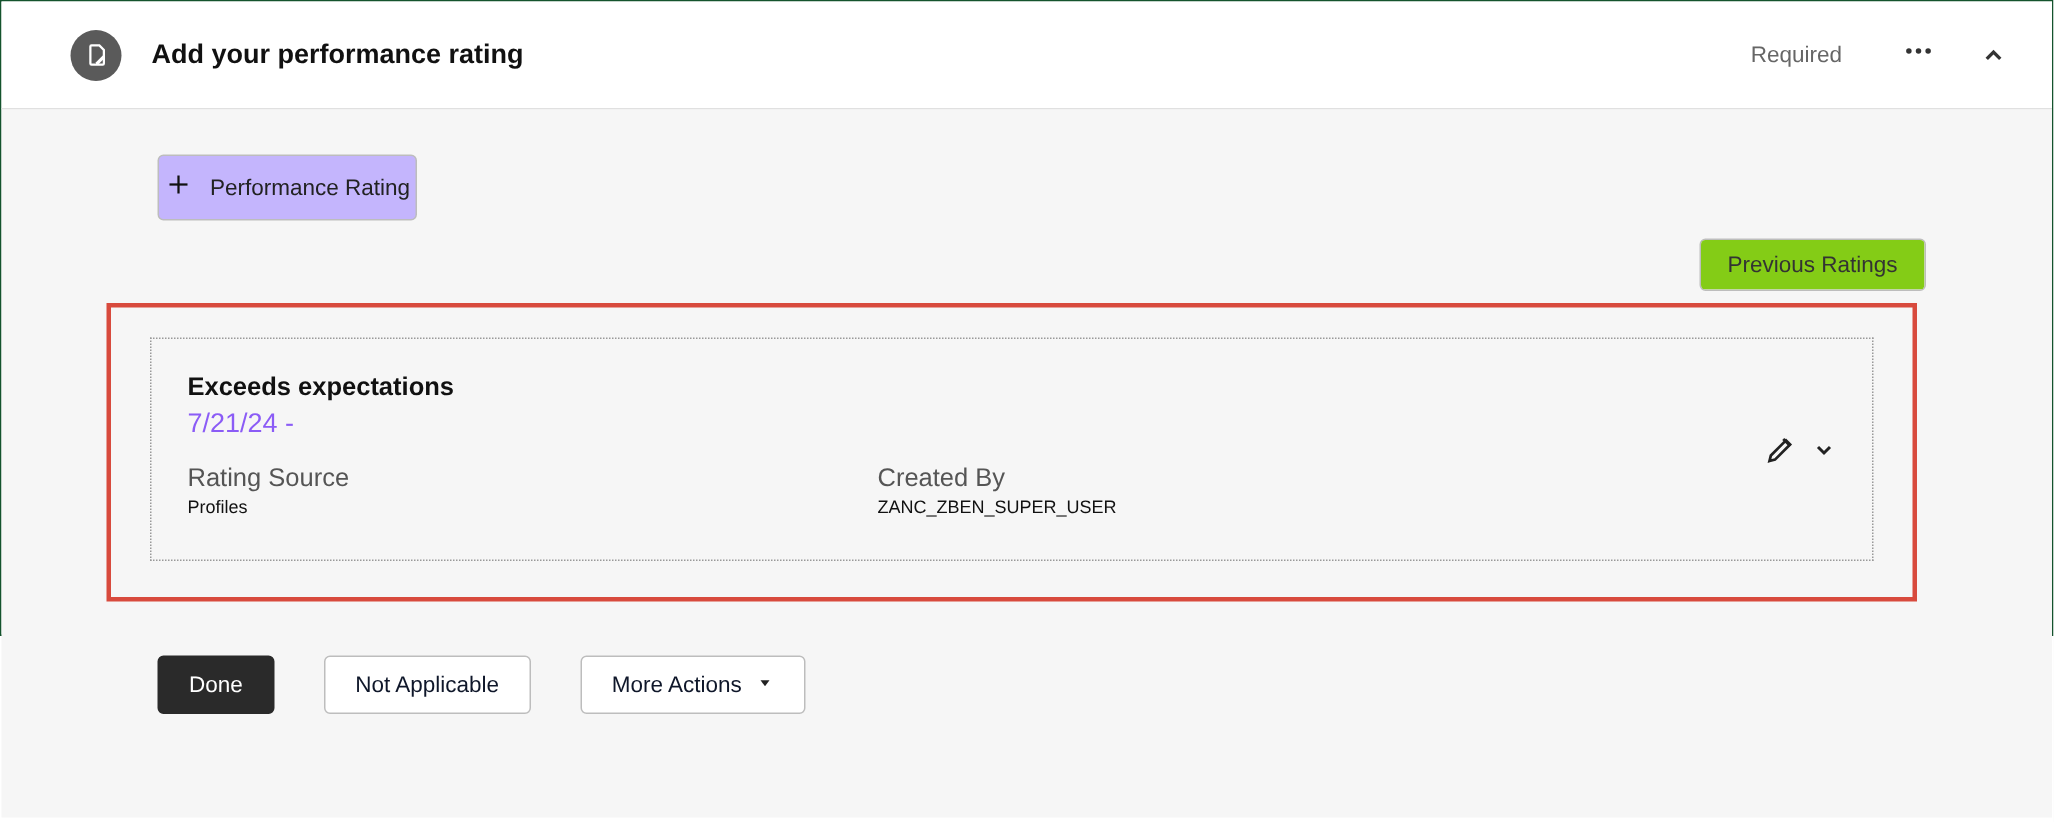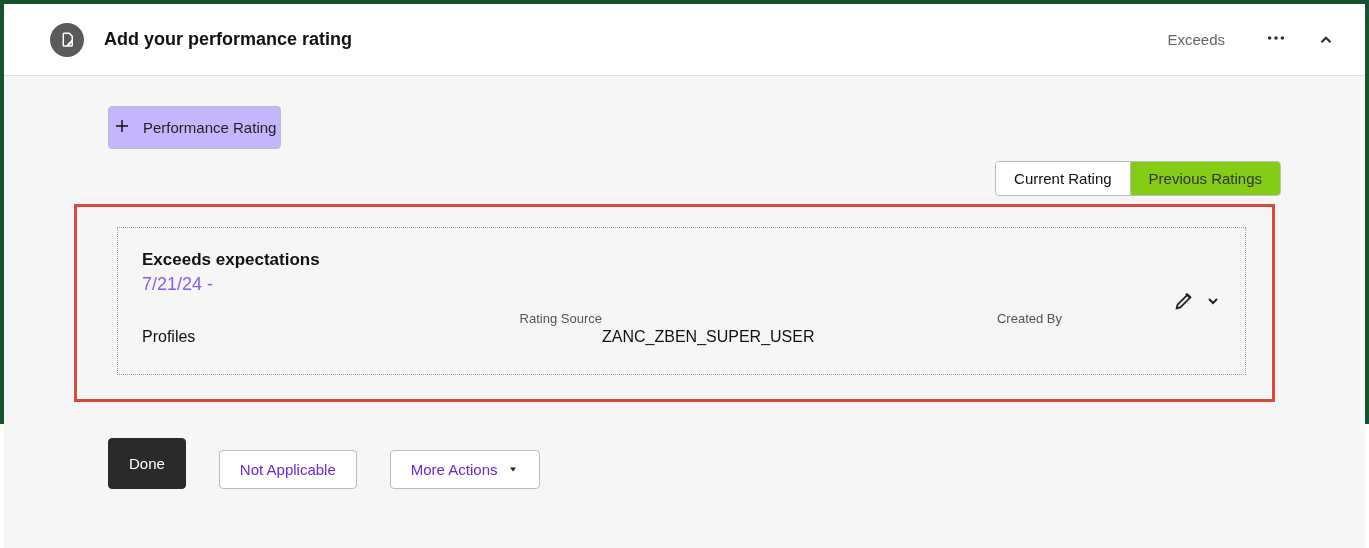--- a/index.html
+++ b/index.html
@@ -1,17 +1,17 @@
 <!DOCTYPE html>
 <html><head>
 <meta charset="utf-8">
 <style>
   * { box-sizing: border-box; margin: 0; padding: 0; }
   html, body { width: 1369px; height: 548px; font-family: -apple-system, 'Segoe UI', Arial, sans-serif; background: #fff; }
-  .outer { width: 1369px; height: 424px; border: 4px solid #14532d; position: relative; }
+  .outer { width: 1369px; height: 424px; border: 1px solid #14532d; position: relative; }
   .header {
     height: 72px;
     background: #fff;
     display: flex;
     align-items: center;
     padding: 0 30px 0 46px;
     border-bottom: 1px solid #e0e0e0;
   }
   .header-icon {
     width: 34px; height: 34px; border-radius: 50%; background: #5a5a5a;
@@ -36,63 +36,63 @@
   .tabs-row { display: flex; justify-content: flex-end; padding-right: 54px; margin-top: 12px; }
   .tab-group { display: inline-flex; border: 1px solid #bdbdbd; border-radius: 4px; overflow: hidden; }
   .tab { padding: 8px 18px; font-size: 15px; background: #fff; color: #111; cursor: pointer; }
   .tab + .tab { border-left: 1px solid #bdbdbd; }
   .tab.active { background: #fff; font-weight: 500; }
   .tab.inactive { background: #84cc16; color: #333; }
 
   .highlight-box {
     border: 3px solid #d84a3d;
     margin: 8px 60px 0 40px;
-    padding: 20px 26px 24px 40px;
+    padding: 20px 26px 24px 26px;
   }
   .card {
     border: 1px dotted #999;
     background: #f6f6f6;
     padding: 22px 24px 28px 24px;
     position: relative;
   }
   .card-title { font-size: 17px; font-weight: 700; color: #111; }
   .card-date { font-size: 18px; color: #8b5cf6; margin-top: 4px; }
   .card-cols { display: flex; margin-top: 16px; }
   .card-col { flex: 0 0 460px; }
-  .card-label { font-size: 13px; color: #555; text-align: right; }
-  .card-value { font-size: 16px; color: #111; margin-top: 2px; }
+  .card-label { font-size: 17px; color: #555; }
+  .card-value { font-size: 12px; color: #111; margin-top: 2px; }
   .card-actions {
     position: absolute; right: 24px; top: 50%; transform: translateY(-50%);
     display: flex; align-items: center; gap: 10px;
   }
   .icon-btn { cursor: pointer; color: #222; display: inline-flex; }
 
   .footer-row { display: flex; gap: 33px; padding-left: 74px; margin-top: 36px; }
   .btn {
     padding: 10px 20px; font-size: 15px; border-radius: 4px; cursor: pointer;
     display: inline-flex; align-items: center; gap: 10px; font-weight: 500;
   }
   .btn-primary { background: #2a2a2a; color: #fff; border: 1px solid #2a2a2a; }
-  .btn-secondary { background: #fff; color: #6d28d9; border: 1px solid #bdbdbd; margin-top: 12px; }
+  .btn-secondary { background: #fff; color: #0f172a; border: 1px solid #bdbdbd; }
   .caret-down { display: inline-block; }
 </style>
 </head>
 <body>
 
 <div class="outer">
   <div class="header">
     <div class="header-icon">
       <svg width="18" height="18" viewBox="0 0 24 24" fill="none" stroke="#fff" stroke-width="2">
         <path d="M8 3h7l4 4v12a1 1 0 0 1-1 1H8a1 1 0 0 1-1-1V4a1 1 0 0 1 1-1z"></path>
         <path d="M12 18l6-6 2 2-6 6h-2v-2z" fill="#fff" stroke="none"></path>
       </svg>
     </div>
     <div class="header-title">Add your performance rating</div>
     <div class="header-spacer"></div>
-    <div class="header-required">Exceeds</div>
+    <div class="header-required">Required</div>
     <div class="header-more">
       <svg width="22" height="22" viewBox="0 0 24 24" fill="#333">
         <circle cx="5" cy="12" r="2"></circle>
           <circle cx="12" cy="12" r="2"></circle>
           <circle cx="19" cy="12" r="2"></circle>
       </svg>
     </div>
     <div class="header-collapse">
       <svg width="18" height="18" viewBox="0 0 24 24" fill="none" stroke="#333" stroke-width="3">
         <polyline points="6 15 12 9 18 15"></polyline>
@@ -108,21 +108,20 @@
             <line x1="12" y1="4" x2="12" y2="20"></line>
               <line x1="4" y1="12" x2="20" y2="12"></line>
           </svg>
         </span>
         <span>Performance Rating</span>
       </button>
     </div>
 
     <div class="tabs-row">
       <div class="tab-group">
-        <div class="tab active">Current Rating</div>
         <div class="tab inactive">Previous Ratings</div>
       </div>
     </div>
 
     <div class="highlight-box">
       <div class="card">
         <div class="card-title">Exceeds expectations</div>
         <div class="card-date">7/21/24 -</div>
         <div class="card-cols">
           <div class="card-col">

